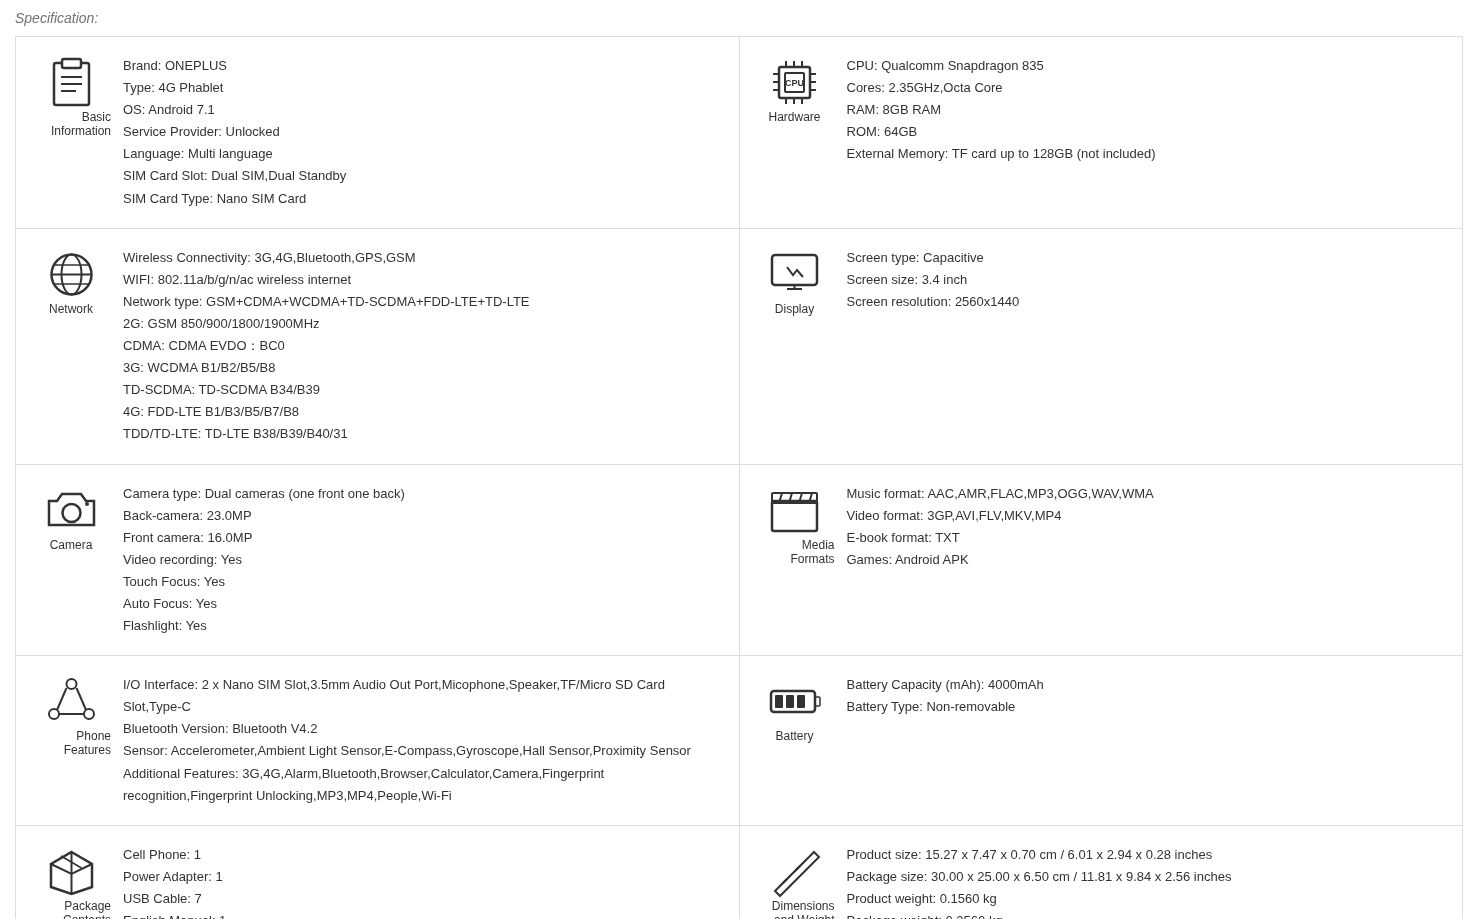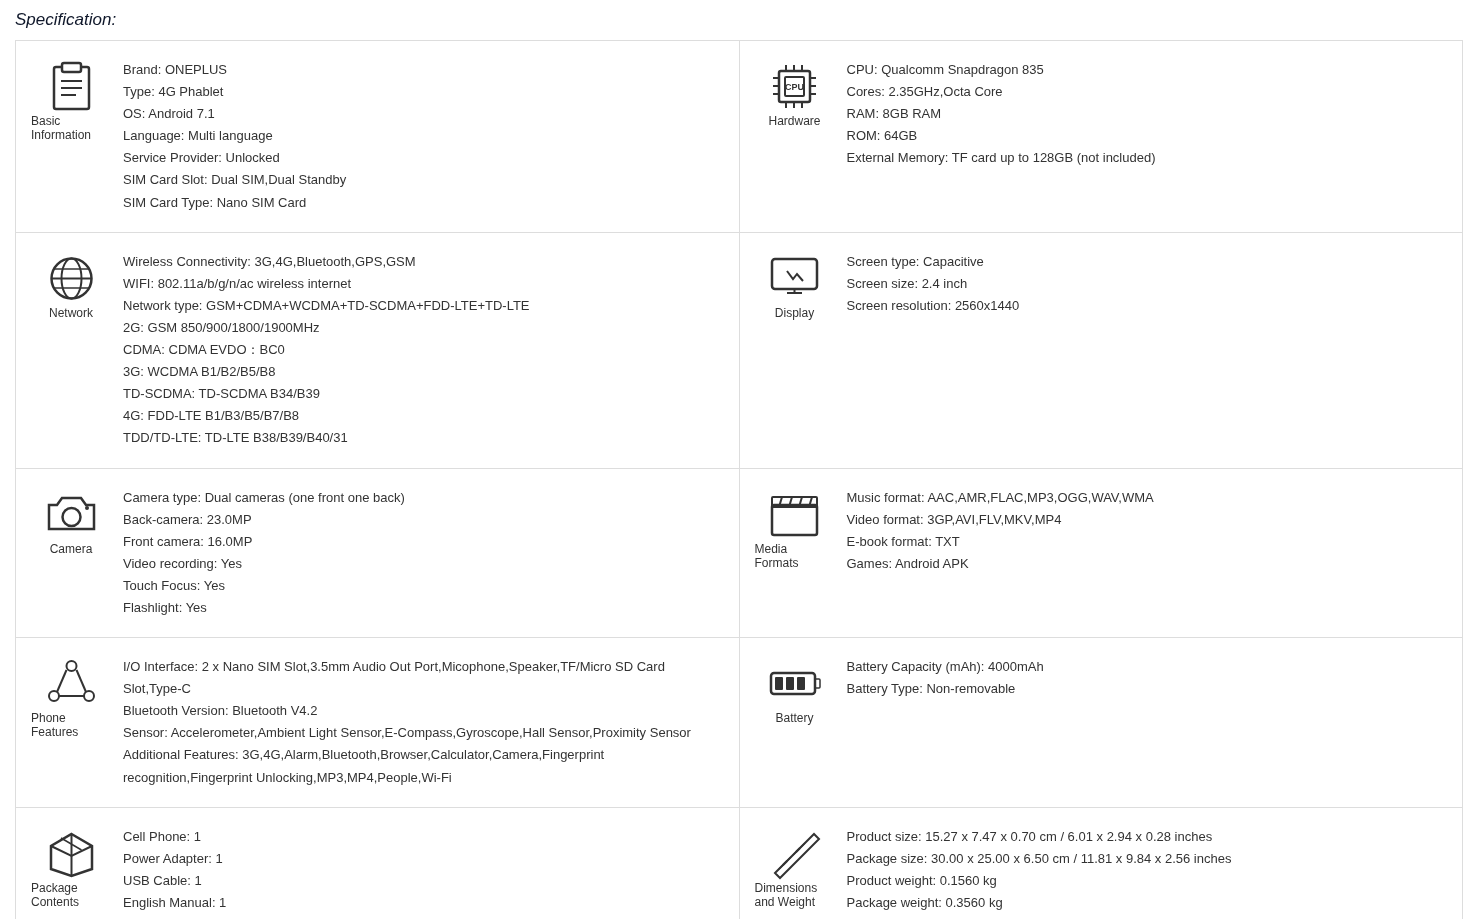--- a/index.html
+++ b/index.html
@@ -4,22 +4,22 @@
   <style>
     * { box-sizing: border-box; margin: 0; padding: 0; }
     body {
       font-family: Arial, sans-serif;
       font-size: 13px;
       color: #333;
       background: #fff;
       padding: 10px 15px;
     }
     .spec-title {
-      font-size: 17px;
-      color: #0f172a;
+      font-size: 14px;
+      color: #737373;
       margin-bottom: 10px;
       font-style: italic;
     }
     .spec-grid {
       display: grid;
       grid-template-columns: 1fr 1fr;
       border-top: 1px solid #ddd;
       border-left: 1px solid #ddd;
     }
     .spec-cell {
@@ -33,21 +33,21 @@
       width: 80px;
       min-width: 80px;
       display: flex;
       flex-direction: column;
       align-items: center;
       margin-right: 12px;
     }
     .icon-label {
       font-size: 12px;
       color: #333;
-      text-align: left;
+      text-align: right;
       font-weight: normal;
     }
     .spec-content {
       flex: 1;
       line-height: 1.7;
     }
     .spec-content p {
       margin: 0;
     }
   </style>
@@ -65,22 +65,22 @@
         <line x1="17" y1="22" x2="38" y2="22" stroke="#333" stroke-width="2"></line>
         <line x1="17" y1="29" x2="38" y2="29" stroke="#333" stroke-width="2"></line>
         <line x1="17" y1="36" x2="32" y2="36" stroke="#333" stroke-width="2"></line>
       </svg>
         <div class="icon-label">Basic Information</div>
       </div>
       <div class="spec-content">
         <p>Brand: ONEPLUS</p>
         <p>Type: 4G Phablet</p>
         <p>OS: Android 7.1</p>
+        <p>Service Provider: Unlocked</p>
         <p>Language: Multi language</p>
-        <p>Service Provider: Unlocked</p>
         <p>SIM Card Slot: Dual SIM,Dual Standby</p>
         <p>SIM Card Type: Nano SIM Card</p>
       </div>
     </div>
     <div class="spec-cell">
       <div class="icon-wrap">
         <svg width="55" height="55" viewBox="0 0 55 55" fill="none" xmlns="http://www.w3.org/2000/svg">
         <rect x="12" y="12" width="31" height="31" rx="2" stroke="#333" stroke-width="2.5" fill="none"></rect>
         <rect x="18" y="18" width="19" height="19" rx="1" stroke="#333" stroke-width="2" fill="none"></rect>
         <text x="27.5" y="31" text-anchor="middle" font-size="9" font-weight="bold" fill="#333">CPU</text>
@@ -135,39 +135,40 @@
         <svg width="55" height="55" viewBox="0 0 55 55" fill="none" xmlns="http://www.w3.org/2000/svg">
         <rect x="5" y="8" width="45" height="30" rx="3" stroke="#333" stroke-width="2.5" fill="none"></rect>
         <polyline points="20,20 26,28 30,23 36,30" stroke="#333" stroke-width="2" fill="none"></polyline>
         <line x1="20" y1="42" x2="35" y2="42" stroke="#333" stroke-width="2"></line>
         <line x1="27.5" y1="38" x2="27.5" y2="42" stroke="#333" stroke-width="2"></line>
       </svg>
         <div class="icon-label">Display</div>
       </div>
       <div class="spec-content">
         <p>Screen type: Capacitive</p>
-        <p>Screen size: 2.4 inch</p>
+        <p>Screen size: 3.4 inch</p>
         <p>Screen resolution: 2560x1440</p>
       </div>
     </div>
     <div class="spec-cell">
       <div class="icon-wrap">
         <svg width="55" height="55" viewBox="0 0 55 55" fill="none" xmlns="http://www.w3.org/2000/svg">
         <path d="M5 18 h8 l5-7 h19 l5 7 h8 v24 H5 Z" stroke="#333" stroke-width="2.5" fill="none"></path>
         <circle cx="27.5" cy="30" r="9" stroke="#333" stroke-width="2.5" fill="none"></circle>
         <circle cx="43" cy="21" r="2" fill="#333"></circle>
       </svg>
         <div class="icon-label">Camera</div>
       </div>
       <div class="spec-content">
         <p>Camera type: Dual cameras (one front one back)</p>
         <p>Back-camera: 23.0MP</p>
         <p>Front camera: 16.0MP</p>
         <p>Video recording: Yes</p>
         <p>Touch Focus: Yes</p>
+        <p>Auto Focus: Yes</p>
         <p>Flashlight: Yes</p>
       </div>
     </div>
     <div class="spec-cell">
       <div class="icon-wrap">
         <svg width="55" height="55" viewBox="0 0 55 55" fill="none" xmlns="http://www.w3.org/2000/svg">
         <rect x="5" y="18" width="45" height="30" rx="2" stroke="#333" stroke-width="2.5" fill="none"></rect>
         <rect x="5" y="10" width="45" height="10" rx="1" stroke="#333" stroke-width="2" fill="none"></rect>
         <line x1="15" y1="10" x2="12" y2="20" stroke="#333" stroke-width="2"></line>
         <line x1="25" y1="10" x2="22" y2="20" stroke="#333" stroke-width="2"></line>
@@ -224,21 +225,21 @@
         <path d="M27.5 8 L48 20 L48 43 L27.5 50 L7 43 L7 20 Z" stroke="#333" stroke-width="2.5" fill="none"></path>
         <line x1="27.5" y1="8" x2="27.5" y2="50" stroke="#333" stroke-width="2"></line>
         <path d="M7 20 L27.5 30 L48 20" stroke="#333" stroke-width="2" fill="none"></path>
         <line x1="17" y1="12" x2="37.5" y2="24" stroke="#333" stroke-width="1.5"></line>
       </svg>
         <div class="icon-label">Package Contents</div>
       </div>
       <div class="spec-content">
         <p>Cell Phone: 1</p>
         <p>Power Adapter: 1</p>
-        <p>USB Cable: 1</p>
+        <p>USB Cable: 7</p>
         <p>English Manual: 1</p>
       </div>
     </div>
     <div class="spec-cell">
       <div class="icon-wrap">
         <svg width="55" height="55" viewBox="0 0 55 55" fill="none" xmlns="http://www.w3.org/2000/svg">
         <polygon points="8,47 47,8 52,13 13,52" stroke="#333" stroke-width="2" fill="none"></polygon>
         <line x1="12" y1="43" x2="17" y2="38" stroke="#333" stroke-width="1.5"></line>
         <line x1="19" y1="36" x2="24" y2="31" stroke="#333" stroke-width="1.5"></line>
         <line x1="26" y1="29" x2="31" y2="24" stroke="#333" stroke-width="1.5"></line>

